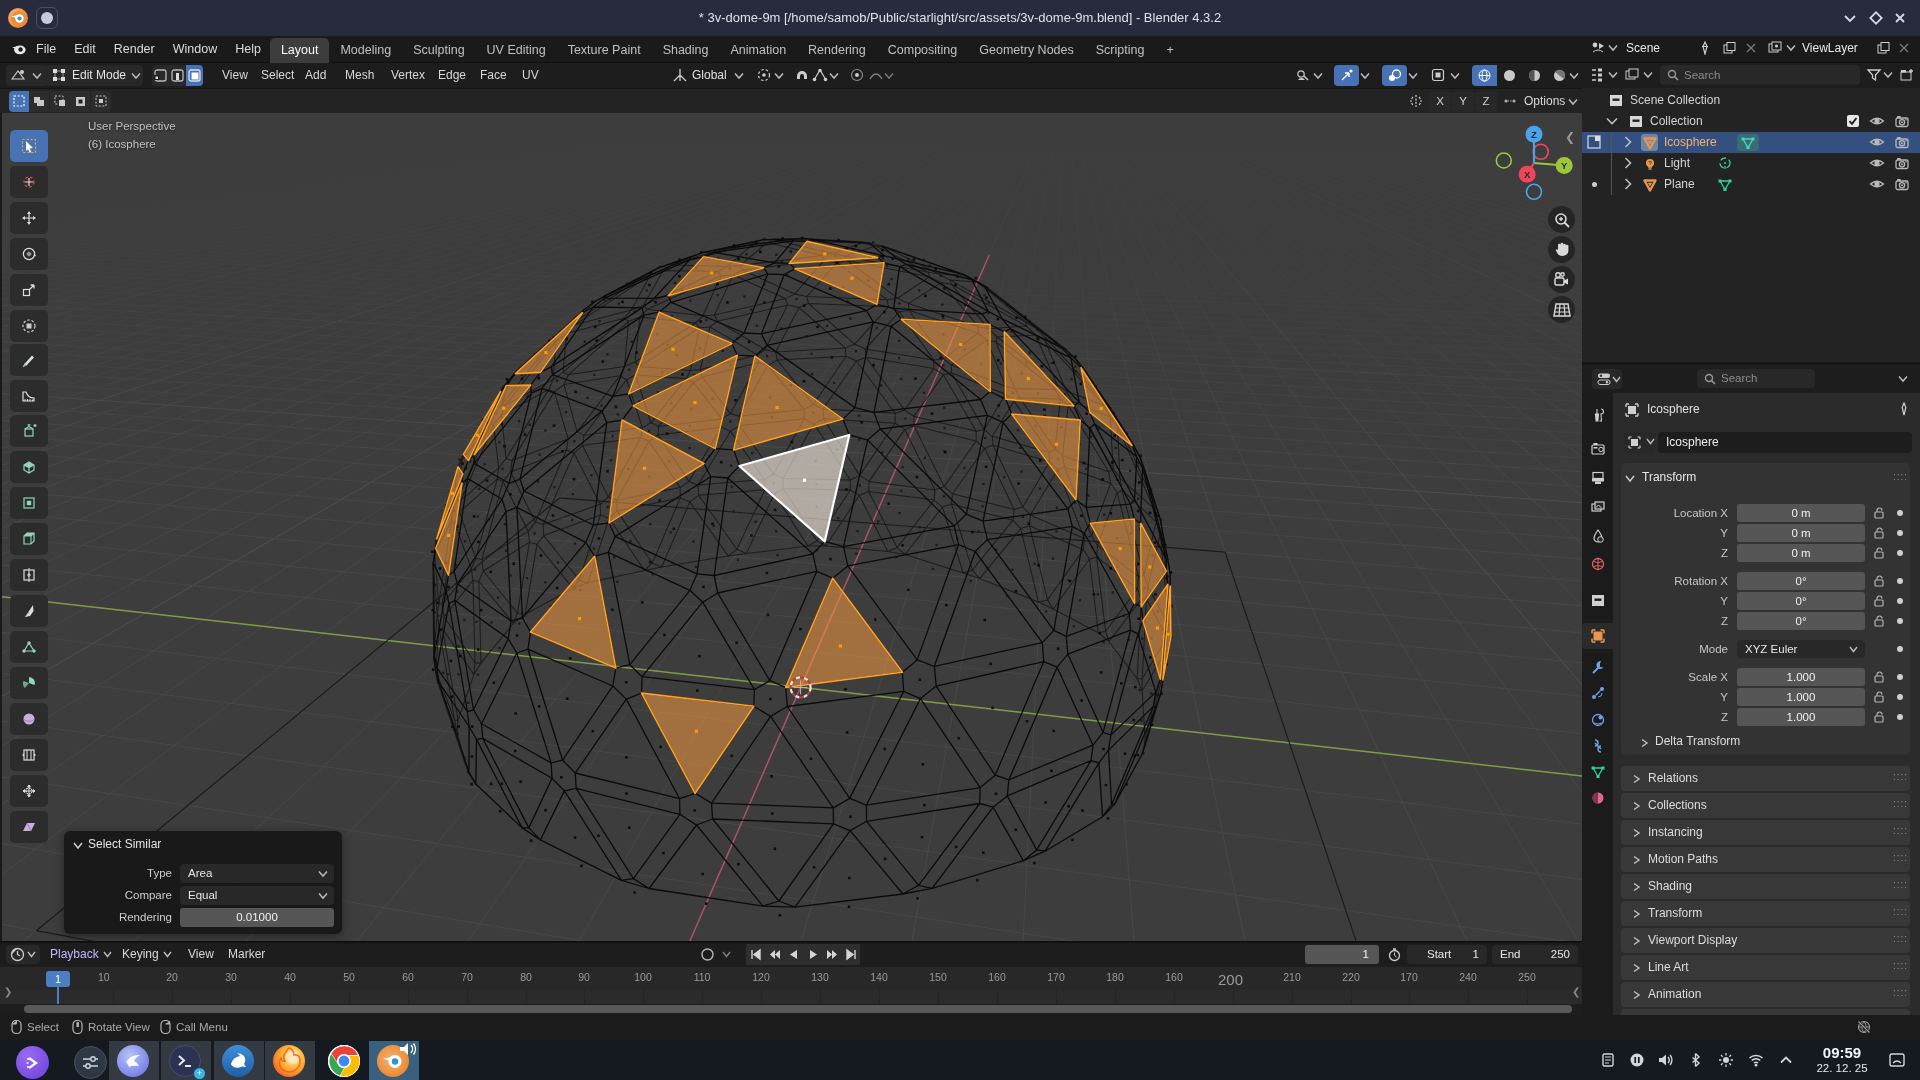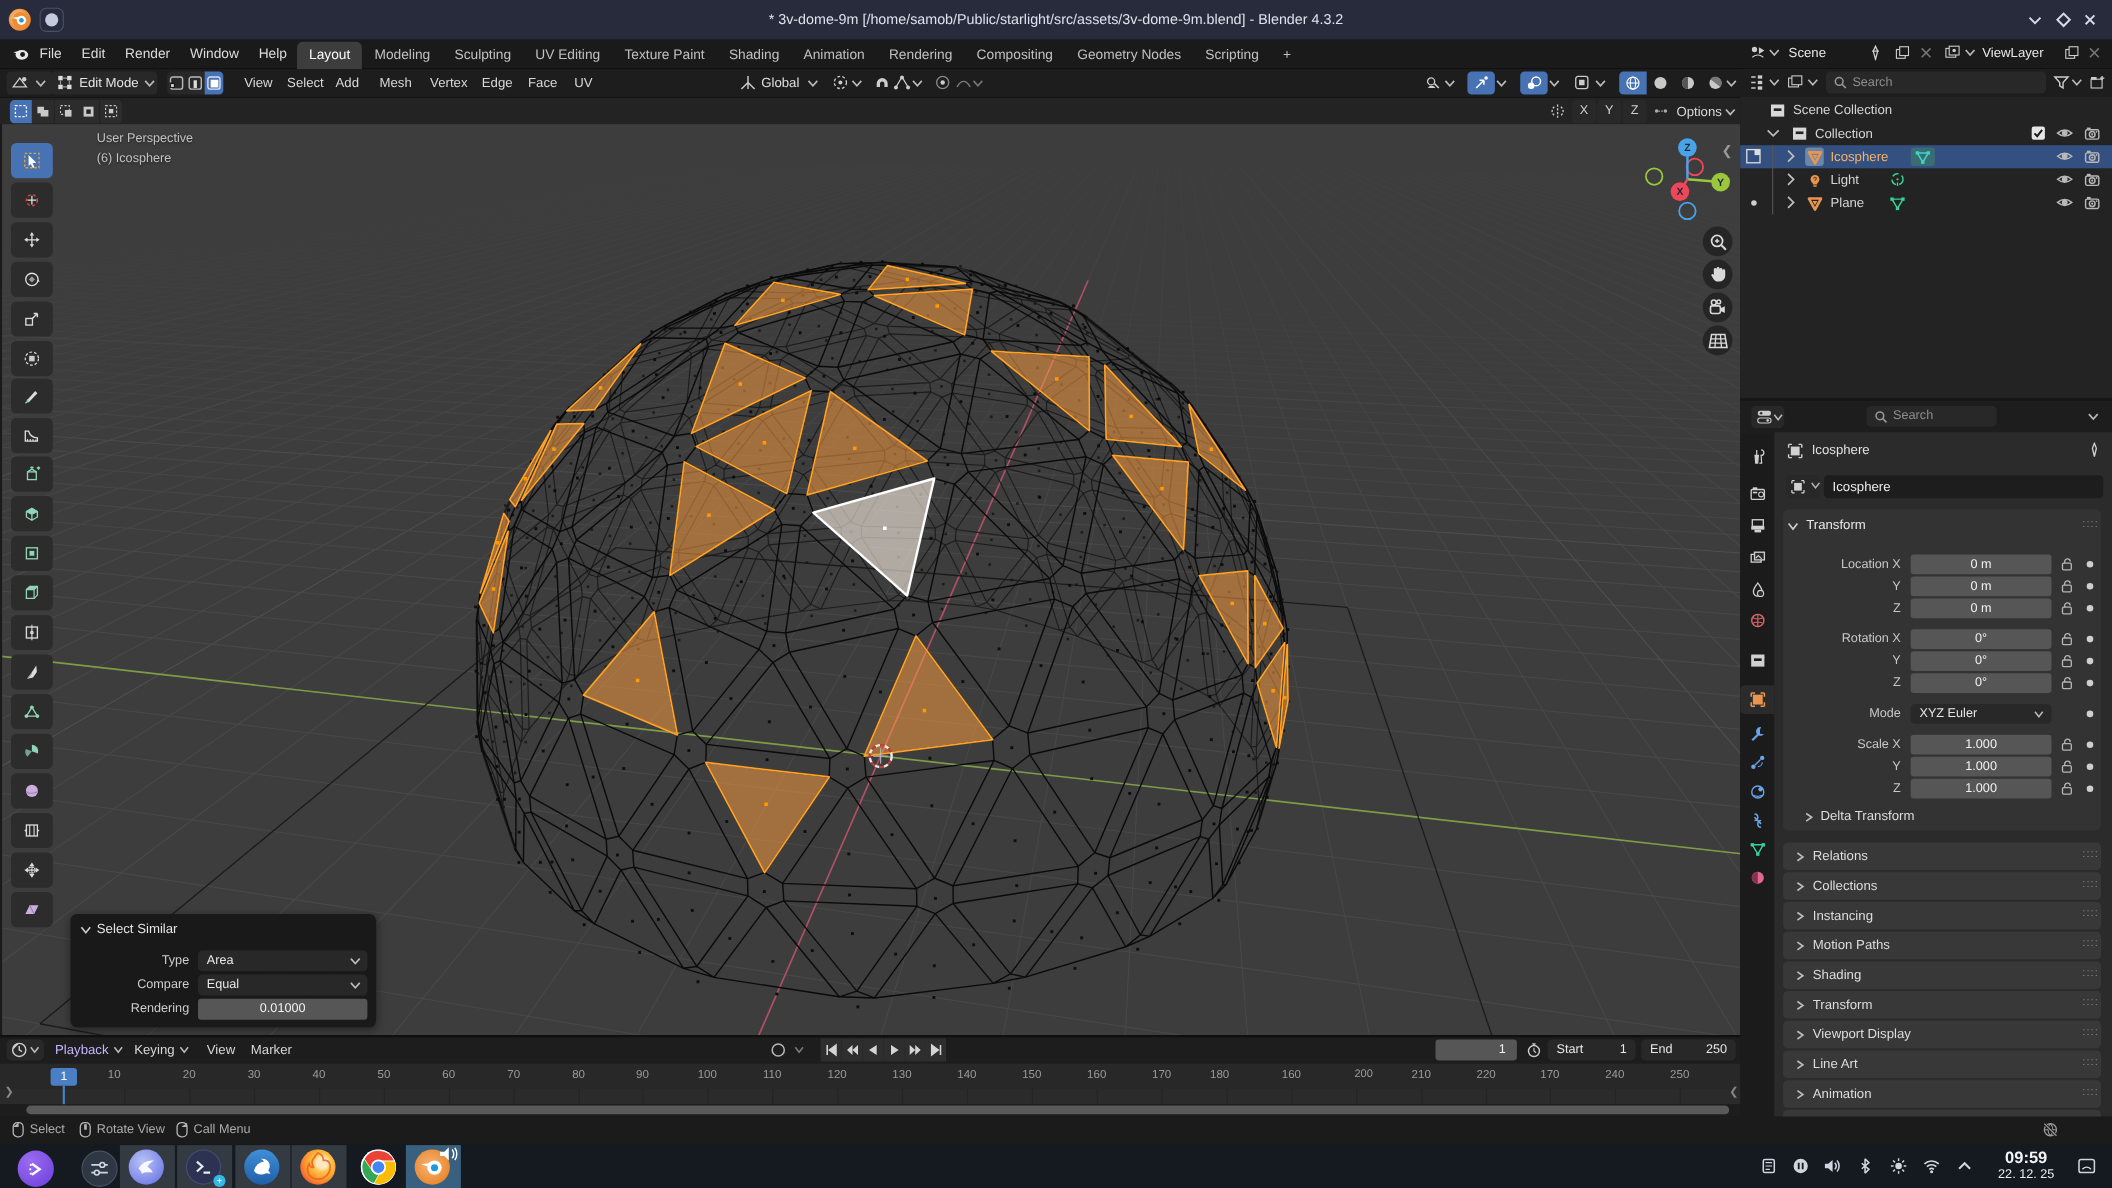--- a/index.html
+++ b/index.html
@@ -2382,43 +2382,43 @@
       </svg>
     </div>
 <div class="abs nfield" style="left:1305px;top:945px;width:74px;height:19px;line-height:19px;text-align:right"><span style="margin-right:10px">1</span></div>
 <div class="abs" style="left:1387px;top:947px">
       <svg width="15" height="15" viewBox="0 0 15 15" style="display:block;" xmlns="http://www.w3.org/2000/svg">
         <circle cx="7.5" cy="8.5" r="5" fill="none" stroke="#ccc" stroke-width="1.3"></circle>
         <path d="M7.5 5.5 V8.5 L9.5 10" stroke="#ccc" fill="none"></path>
         <path d="M6 2 h3 M7.5 2 v2" stroke="#ccc" stroke-width="1.3"></path>
       </svg>
     </div>
-<div class="abs field" style="left:1407px;top:945px;width:80px;height:19px;line-height:19px"><span style="margin-left:8px">Start</span><span style="float:right;margin-right:8px">1</span></div>
+<div class="abs field" style="left:1407px;top:945px;width:80px;height:19px;line-height:19px"><span style="margin-left:20px">Start</span><span style="float:right;margin-right:8px">1</span></div>
 <div class="abs field" style="left:1492px;top:945px;width:86px;height:19px;line-height:19px"><span style="margin-left:8px">End</span><span style="float:right;margin-right:8px">250</span></div>
 <div class="abs" style="left:0;top:967px;width:1582px;height:23px;background:#282828"></div>
 <div class="abs" style="left:98px;top:971px;width:30px;text-align:left;color:#9a9a9a;font-size:10.5px">10</div>
 <div class="abs" style="left:157px;top:971px;width:30px;text-align:center;color:#9a9a9a;font-size:10.5px">20</div>
 <div class="abs" style="left:216px;top:971px;width:30px;text-align:center;color:#9a9a9a;font-size:10.5px">30</div>
 <div class="abs" style="left:275px;top:971px;width:30px;text-align:center;color:#9a9a9a;font-size:10.5px">40</div>
 <div class="abs" style="left:334px;top:971px;width:30px;text-align:center;color:#9a9a9a;font-size:10.5px">50</div>
 <div class="abs" style="left:393px;top:971px;width:30px;text-align:center;color:#9a9a9a;font-size:10.5px">60</div>
 <div class="abs" style="left:452px;top:971px;width:30px;text-align:center;color:#9a9a9a;font-size:10.5px">70</div>
 <div class="abs" style="left:511px;top:971px;width:30px;text-align:center;color:#9a9a9a;font-size:10.5px">80</div>
 <div class="abs" style="left:569px;top:971px;width:30px;text-align:center;color:#9a9a9a;font-size:10.5px">90</div>
 <div class="abs" style="left:628px;top:971px;width:30px;text-align:center;color:#9a9a9a;font-size:10.5px">100</div>
 <div class="abs" style="left:687px;top:971px;width:30px;text-align:center;color:#9a9a9a;font-size:10.5px">110</div>
 <div class="abs" style="left:746px;top:971px;width:30px;text-align:center;color:#9a9a9a;font-size:10.5px">120</div>
 <div class="abs" style="left:805px;top:971px;width:30px;text-align:center;color:#9a9a9a;font-size:10.5px">130</div>
 <div class="abs" style="left:864px;top:971px;width:30px;text-align:center;color:#9a9a9a;font-size:10.5px">140</div>
 <div class="abs" style="left:923px;top:971px;width:30px;text-align:center;color:#9a9a9a;font-size:10.5px">150</div>
 <div class="abs" style="left:982px;top:971px;width:30px;text-align:center;color:#9a9a9a;font-size:10.5px">160</div>
 <div class="abs" style="left:1041px;top:971px;width:30px;text-align:center;color:#9a9a9a;font-size:10.5px">170</div>
-<div class="abs" style="left:1100px;top:971px;width:30px;color:#9a9a9a;font-size:10.5px">180</div>
+<div class="abs" style="left:1100px;top:971px;width:30px;text-align:center;color:#9a9a9a;font-size:10.5px">180</div>
 <div class="abs" style="left:1159px;top:971px;width:30px;text-align:center;color:#9a9a9a;font-size:10.5px">160</div>
-<div class="abs" style="left:1218px;top:971px;width:30px;text-align:right;color:#9a9a9a;font-size:10px">200</div>
+<div class="abs" style="left:1218px;top:971px;width:30px;text-align:left;color:#9a9a9a;font-size:15px">200</div>
 <div class="abs" style="left:1277px;top:971px;width:30px;text-align:center;color:#9a9a9a;font-size:10.5px">210</div>
 <div class="abs" style="left:1336px;top:971px;width:30px;text-align:center;color:#9a9a9a;font-size:10.5px">220</div>
 <div class="abs" style="left:1394px;top:971px;width:30px;text-align:center;color:#9a9a9a;font-size:10.5px">170</div>
 <div class="abs" style="left:1453px;top:971px;width:30px;text-align:center;color:#9a9a9a;font-size:10.5px">240</div>
 <div class="abs" style="left:1512px;top:971px;width:30px;text-align:center;color:#9a9a9a;font-size:10.5px">250</div>
 <div class="abs" style="left:0;top:990px;width:1582px;height:14px;background:#2b2b2b"></div>
 <div class="abs" style="left:113px;top:990px;width:1px;height:14px;background:#242424"></div>
 <div class="abs" style="left:172px;top:990px;width:1px;height:14px;background:#242424"></div>
 <div class="abs" style="left:231px;top:990px;width:1px;height:14px;background:#242424"></div>
 <div class="abs" style="left:290px;top:990px;width:1px;height:14px;background:#242424"></div>

